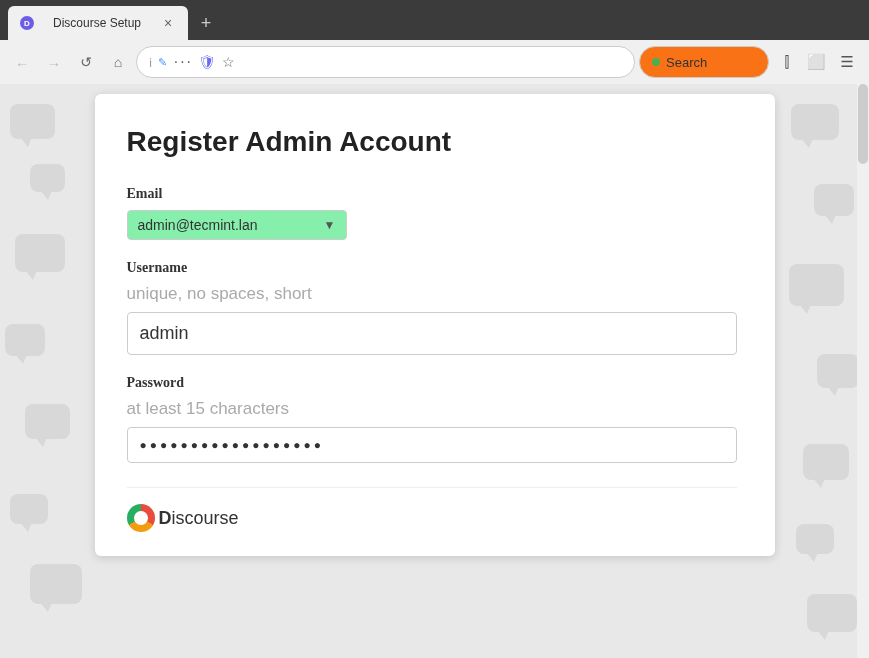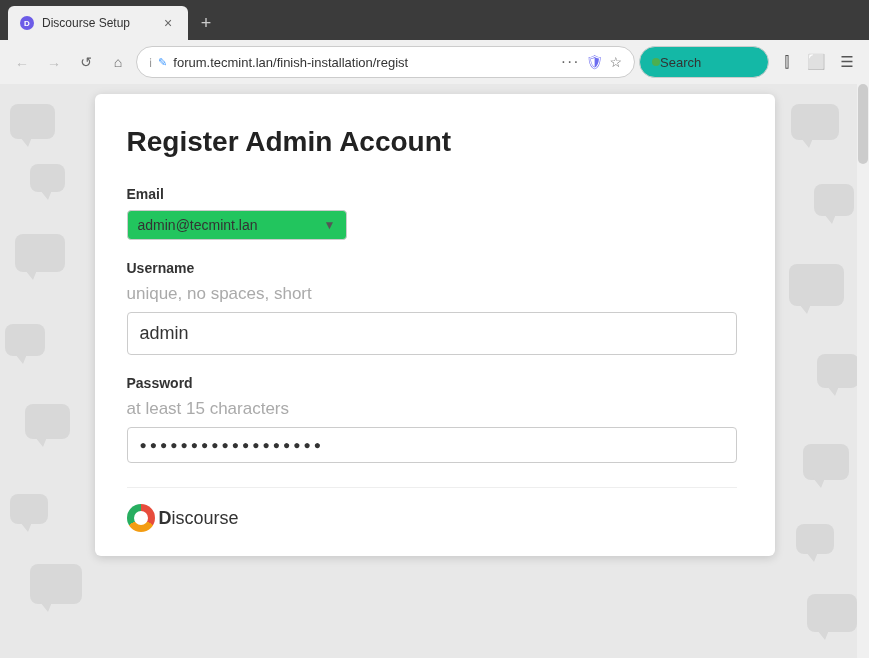--- a/index.html
+++ b/index.html
@@ -23,21 +23,21 @@
       min-width: 180px;
       height: 34px;
     }
     .tab-favicon {
       width: 14px; height: 14px;
       background: #6c5ce7;
       border-radius: 50%;
       display: flex; align-items: center; justify-content: center;
       font-size: 8px; color: white; font-weight: bold;
     }
-    .tab-title { font-size: 12px; color: #333; flex: 1; }
+    .tab-title { font-size: 12px; color: #333; flex: 1; text-align: center; }
     .tab-close {
       font-size: 14px; color: #666; cursor: pointer;
       width: 16px; height: 16px; display: flex; align-items: center; justify-content: center;
       border-radius: 3px;
     }
     .new-tab {
       color: #ccc; font-size: 18px; cursor: pointer;
       width: 28px; height: 28px; display: flex; align-items: center; justify-content: center;
       border-radius: 4px;
     }
@@ -77,24 +77,25 @@
     .address-bar .info-icon { color: #999; font-size: 12px; }
     .address-bar .pencil-icon { color: #4a9eff; font-size: 11px; }
     .address-text { flex: 1; font-size: 13px; color: #333; }
     .address-more { color: #666; font-size: 16px; letter-spacing: 1px; }
     .address-shield { color: #6b6bf0; font-size: 14px; }
     .address-star { color: #666; font-size: 14px; }
 
     .search-bar {
       display: flex;
       align-items: center;
-      background: #14b8a6;
+      background: #f97316;
       border: 1px solid #ccc;
       border-radius: 20px;
       padding: 4px 12px;
+      gap: 6px;
       height: 32px;
       min-width: 130px;
     }
     .search-dot { width: 8px; height: 8px; background: #4caf50; border-radius: 50%; }
     .search-text { font-size: 13px; color: #333; }
 
     .nav-right {
       display: flex; align-items: center; gap: 2px;
     }
     .nav-icon-btn {
@@ -158,34 +159,35 @@
       margin-bottom: 28px;
     }
 
     .form-group { margin-bottom: 20px; }
     .form-label {
       display: block;
       font-size: 14px;
       font-weight: bold;
       color: #333;
       margin-bottom: 8px;
+      font-family: Liberation Serif, serif;
     }
     .form-hint {
       font-size: 17px;
       color: #aaa;
       margin-bottom: 8px;
     }
 
     .email-select {
       display: flex;
       align-items: center;
       border: 1px solid #ccc;
       border-radius: 4px;
       padding: 6px 10px;
-      background: #22c55e;
+      background: #86efac;
       cursor: pointer;
       width: 220px;
       font-size: 14px;
       color: #333;
       gap: 8px;
     }
     .email-select-text { flex: 1; }
     .email-select-arrow { color: #555; font-size: 12px; }
 
     .text-input {
@@ -285,21 +287,20 @@
 
   <div class="nav-bar">
     <button class="nav-btn disabled">←</button>
     <button class="nav-btn disabled">→</button>
     <button class="nav-btn">↺</button>
     <button class="nav-btn">⌂</button>
 
     <div class="address-bar">
       <span class="info-icon">ℹ</span>
       <span class="pencil-icon">✎</span>
-      <span class="address-text">forum.tecmint.lan/finish-installation/regist</span>
       <span class="address-more">···</span>
       <span class="address-shield">🛡</span>
       <span class="address-star">☆</span>
     </div>
 
     <div class="search-bar">
       <div class="search-dot"></div>
       <span class="search-text">Search</span>
     </div>
 

